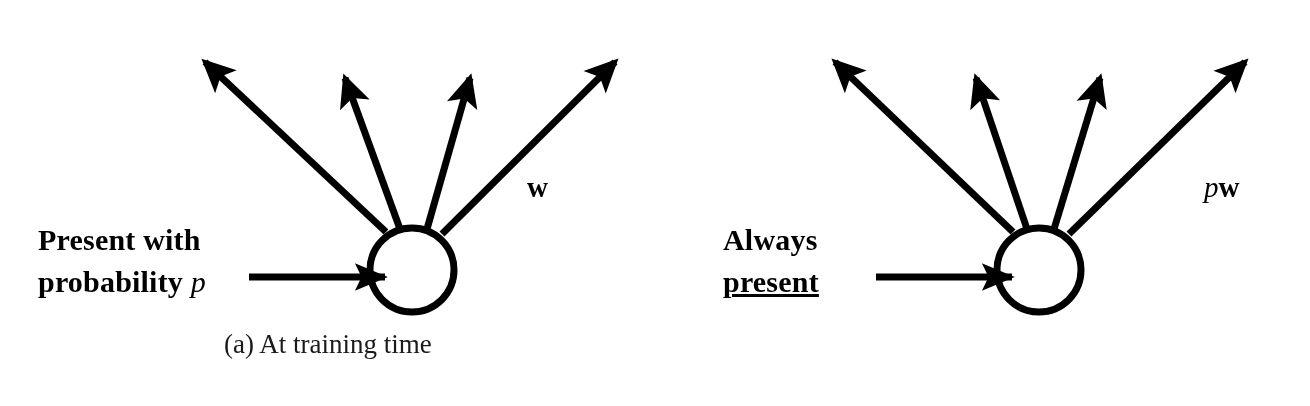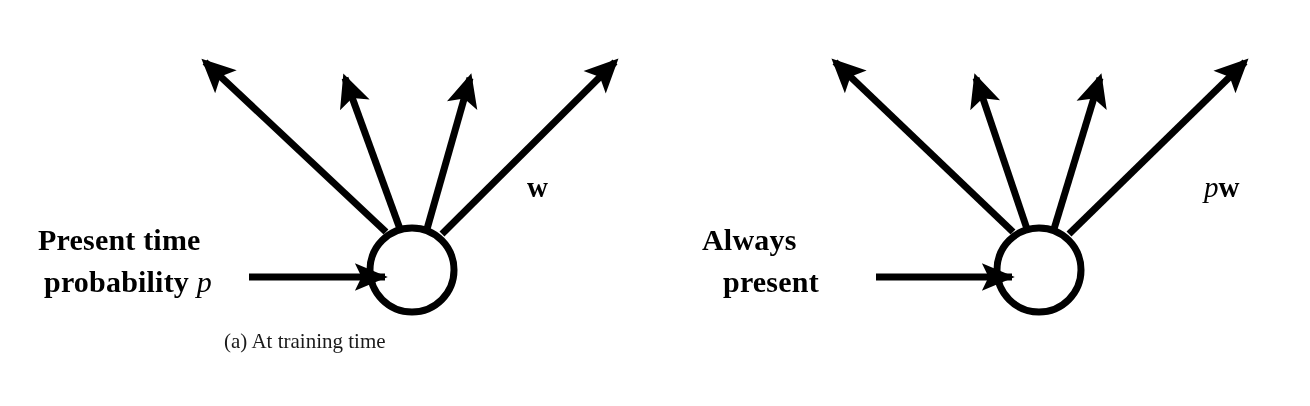--- a/index.html
+++ b/index.html
@@ -41,28 +41,28 @@
   }
   .lbl-weight .mathit {
     font-weight: normal;
     font-style: italic;
   }
   .lbl-bold .mathit {
     font-weight: normal;
     font-style: italic;
   }
   .caption {
-    font-size: 21px;
+    font-size: 27px;
     font-weight: normal;
     color: #1a1a1a;
   }
   .text-left-a { left: 38px; top: 224px; }
-  .text-left-b { left: 38px; top: 266px; margin-left: 6px; }
-  .text-right-a { left: 702px; top: 224px; }
-  .text-right-b { left: 723px; top: 266px; }
+  .text-left-b { left: 38px; top: 266px; }
+  .text-right-a { left: 723px; top: 224px; }
+  .text-right-b { left: 723px; top: 266px; text-decoration: underline; }
   .w-left { left: 527px; top: 172px; }
   .w-right { left: 1204px; top: 172px; }
   .cap-left { left: 224px; top: 330px; }
   .cap-right { left: 887px; top: 330px; }
 </style>
 </head>
 <body>
 
 <div id="figure-root">
 
@@ -98,21 +98,21 @@
         <line x1="1054" y1="229" x2="1100" y2="78" stroke="#000000" stroke-width="7" stroke-linecap="butt" marker-end="url(#arrowhead-big)"></line>
         <line x1="1069" y1="234" x2="1245" y2="62" stroke="#000000" stroke-width="7" stroke-linecap="butt" marker-end="url(#arrowhead-big)"></line>
       </g>
 
       <line x1="876" y1="277" x2="1012" y2="277" stroke="#000000" stroke-width="7" stroke-linecap="butt" marker-end="url(#arrowhead-small)"></line>
 
       <circle cx="1039" cy="270" r="42" fill="none" stroke="#000000" stroke-width="7"></circle>
     </g>
   </svg>
 
-  <div class="lbl lbl-bold text-left-a">Present time</div>
+  <div class="lbl lbl-bold text-left-a">Present with</div>
 
   <div class="lbl lbl-bold text-left-b"><span>probability </span><span class="mathit">p</span></div>
 
   <div class="lbl lbl-weight w-left"><span class="mathit"></span><span>w</span></div>
 
   <div class="lbl caption cap-left">(a) At training time</div>
 
   <div class="lbl lbl-bold text-right-a">Always</div>
 
   <div class="lbl lbl-bold text-right-b"><span>present</span><span class="mathit"></span></div>

